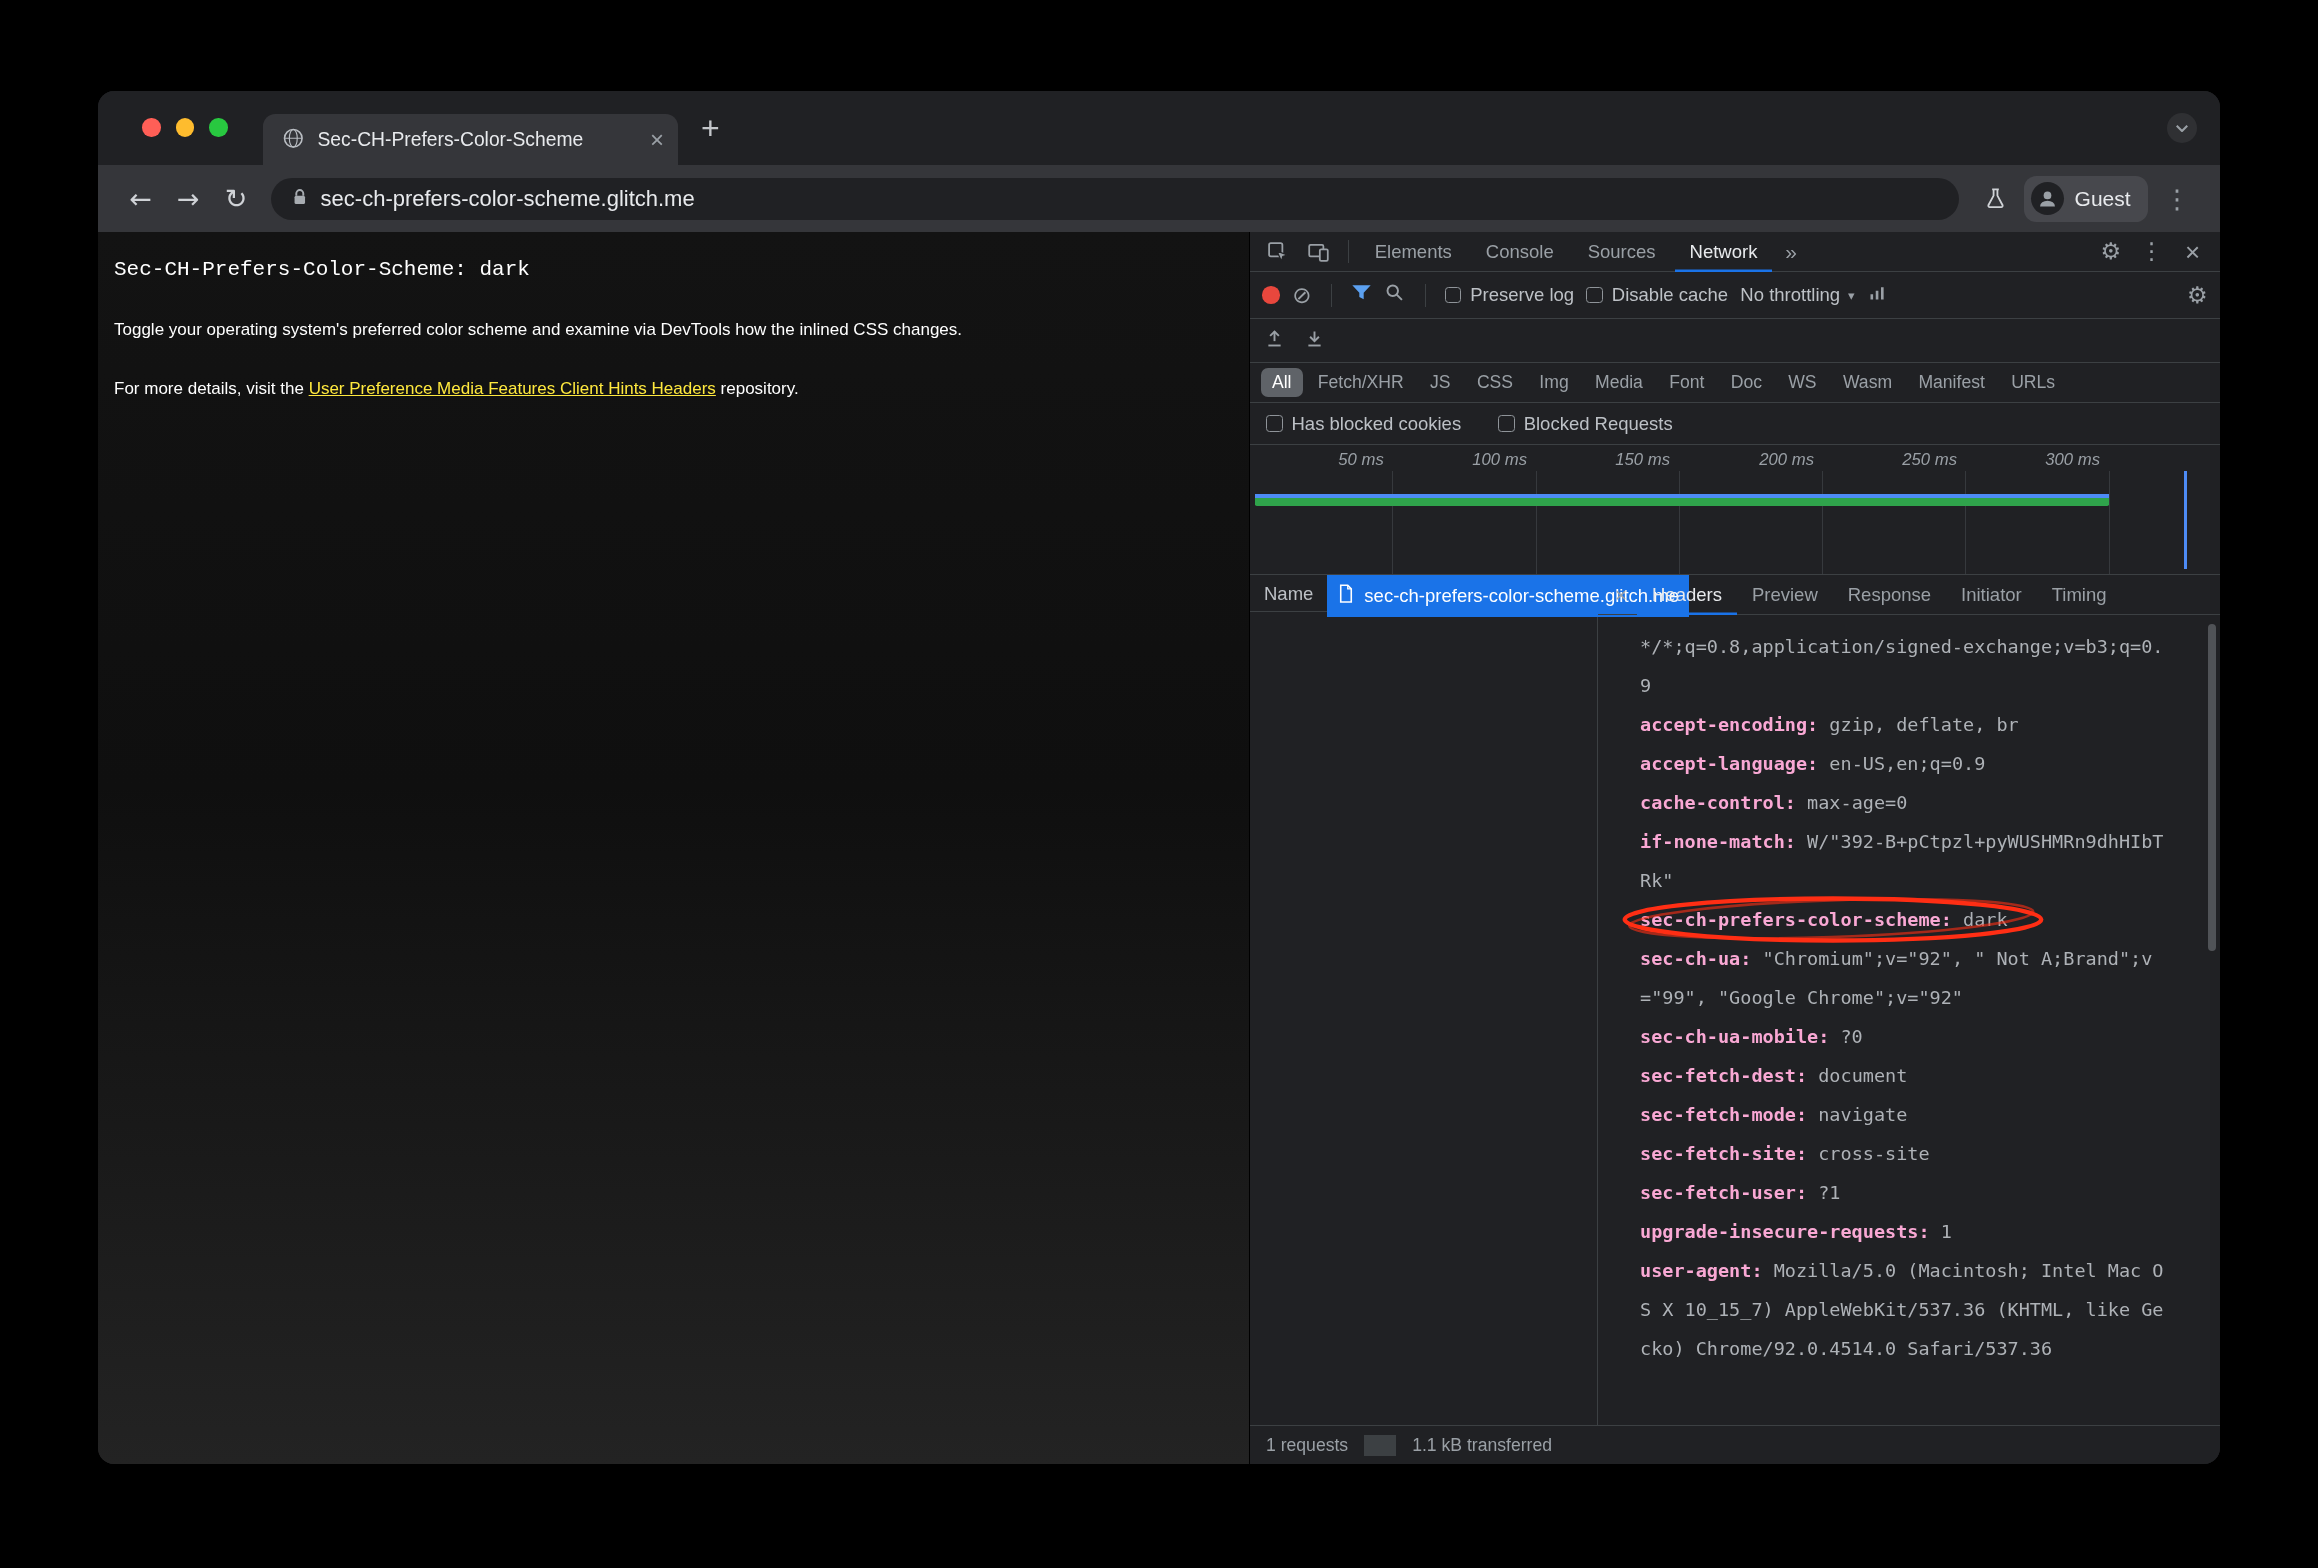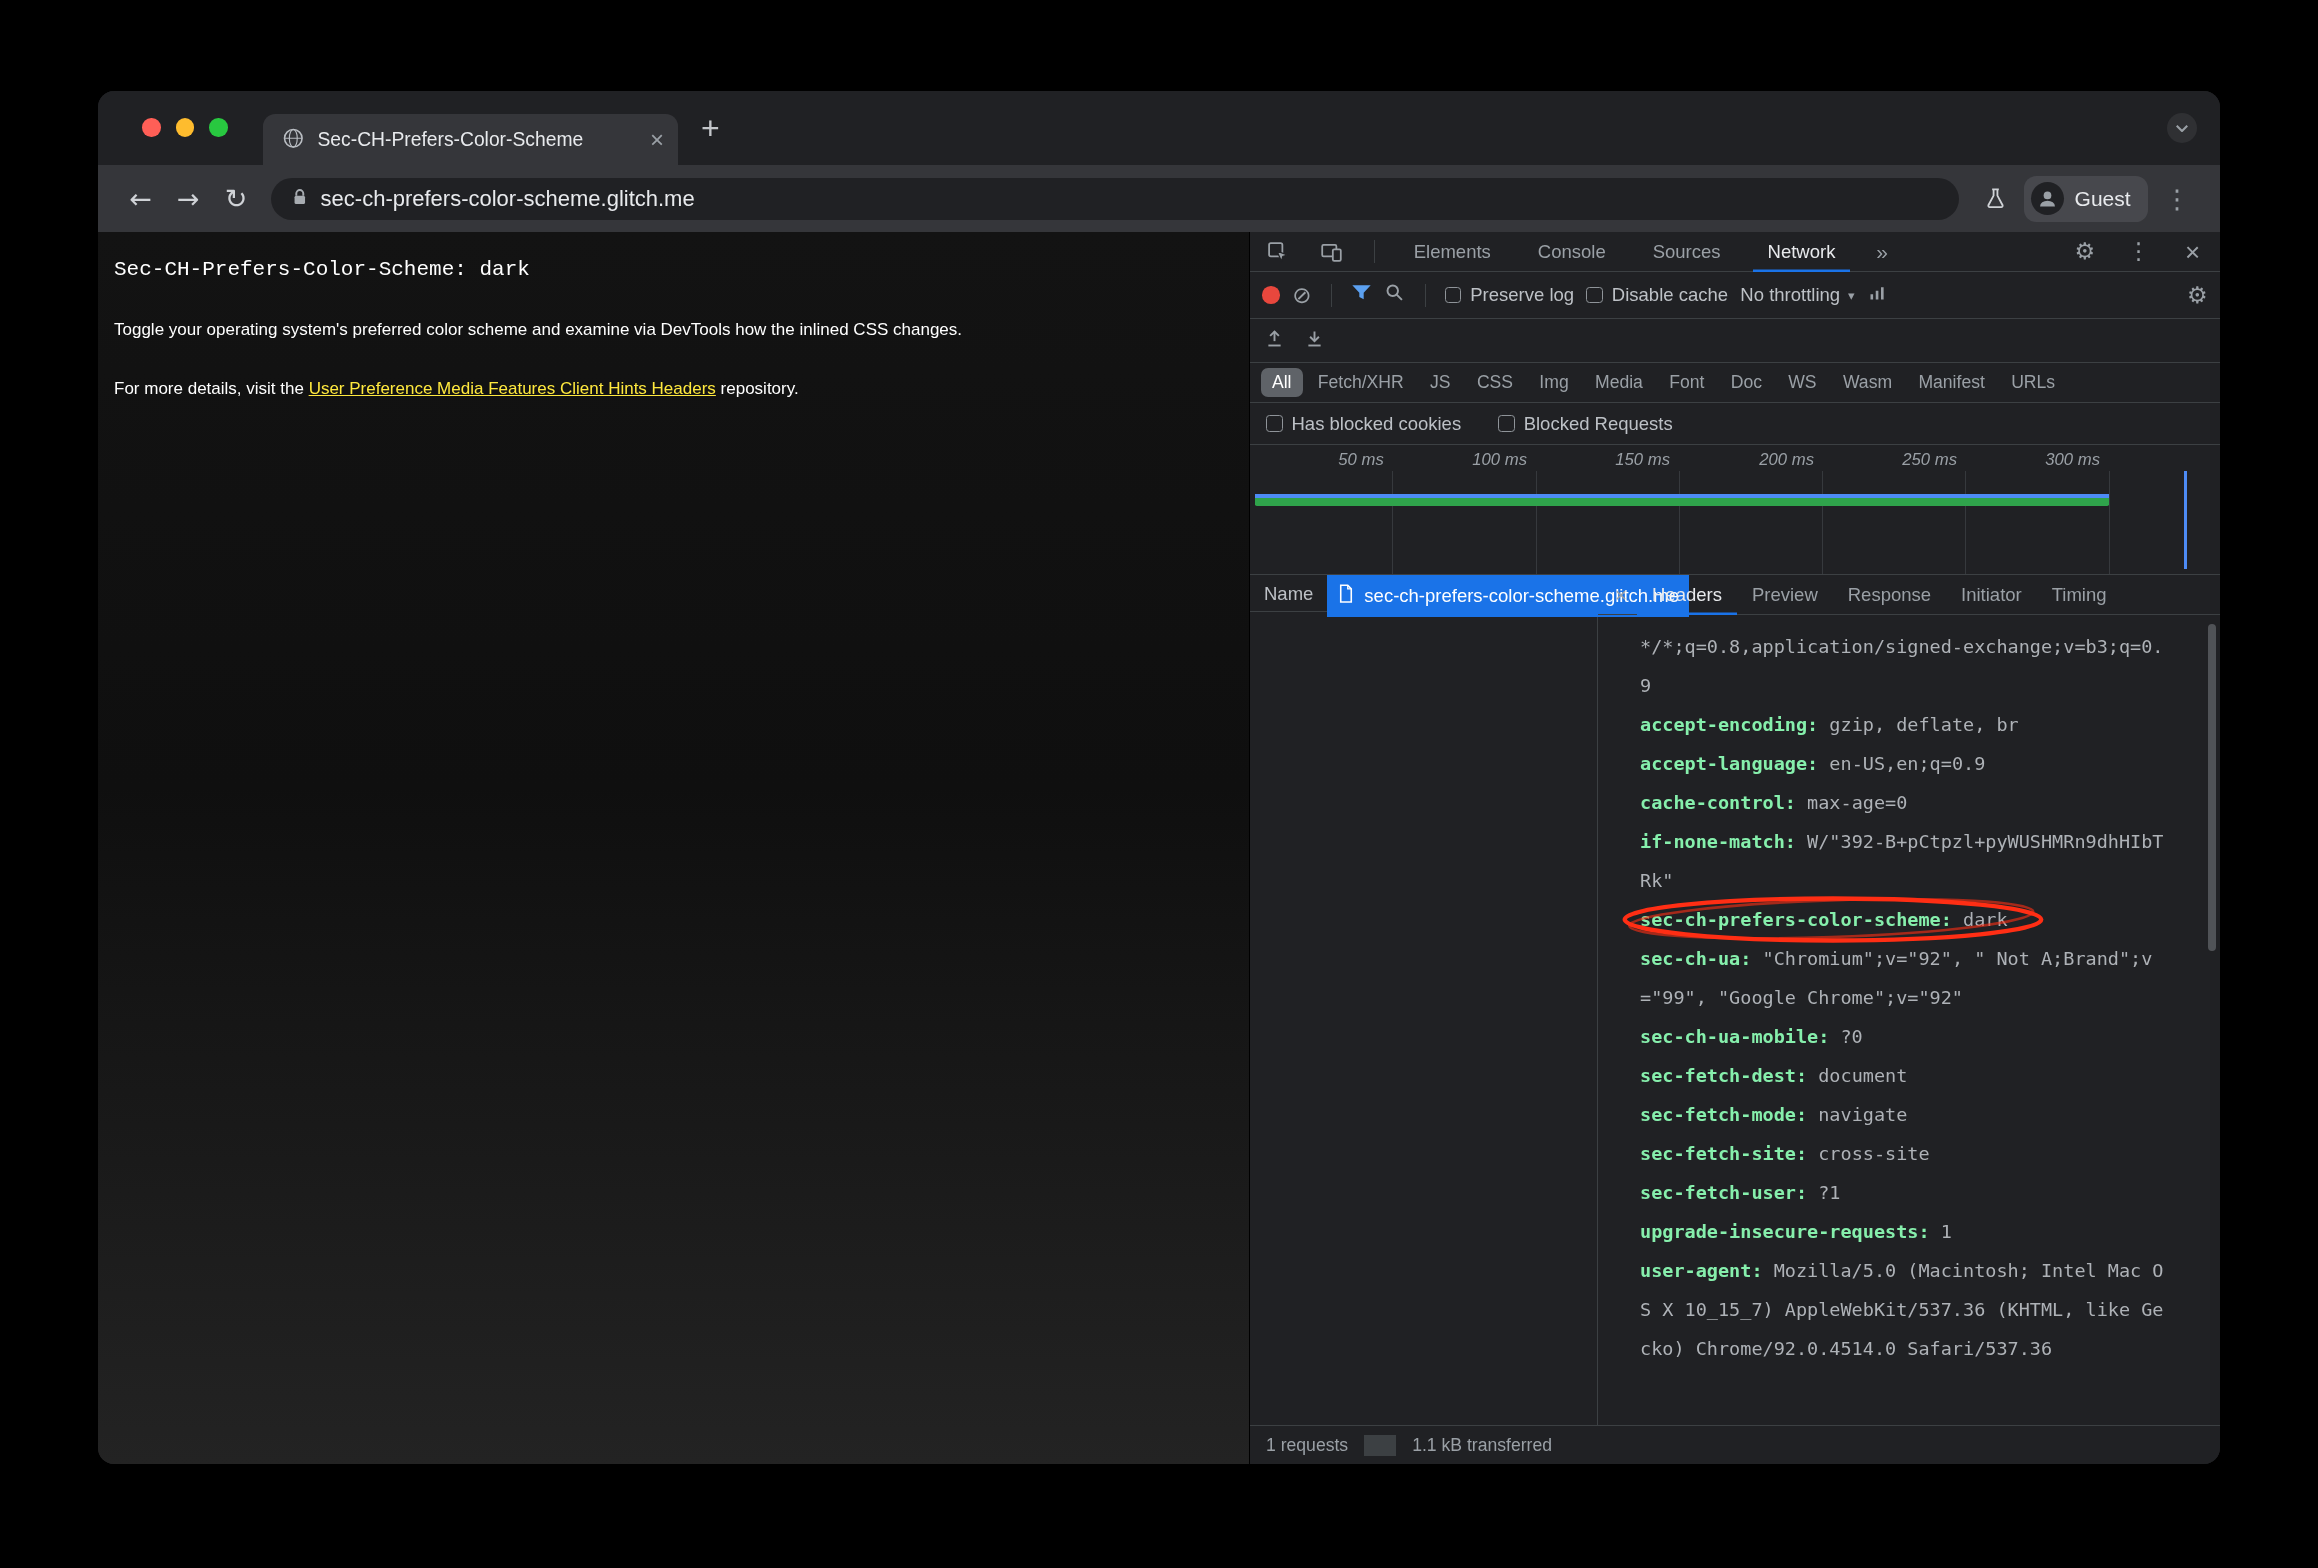--- a/index.html
+++ b/index.html
@@ -45,21 +45,21 @@
   .page { width:1151px; background:linear-gradient(180deg,#131313 0%,#0f0f0f 45%,#232323 100%);
           padding:26px 35px 0 16px; color:#fff; }
   .page-mono { font-family:"Liberation Mono",monospace; font-size:21px; margin-bottom:32px; }
   .page p { font-size:17px; line-height:33px; max-width:1111px; margin-bottom:26px; }
   .page a { color:var(--link_yellow,#ffe93e); text-decoration:underline; }
 
   
   .devtools { flex:1; min-width:0; background:#202124; border-left:0.9px solid #000; color:#9aa0a6;
               font-size:18.5px; display:flex; flex-direction:column; }
   .row { display:flex; align-items:center; border-bottom:0.9px solid #3c4043; flex-shrink:0; }
-  .dt-tabbar { height:40px; padding:0 8.8px; gap:17px; }
+  .dt-tabbar { height:40px; padding:0 8.8px; gap:4px; }
   .icnbtn { width:37px; height:35px; display:grid; place-items:center; }
   .vsep { width:0.9px; height:23px; background:#3c4043; margin:0 7px; flex-shrink:0; }
   .dt-tab { padding:0 15px; height:40px; line-height:40px; color:#9aa0a6; white-space:nowrap; }
   .dt-tab.sel { color:#e8eaed; box-shadow:inset 0 -2.6px 0 var(--accent_blue,#1a73e8); }
   .more { font-size:21px; padding:0 8.8px; }
   .grow { flex:1; }
   .glyph26 { font-size:23px; color:#9aa0a6; font-family:"DejaVu Sans",sans-serif; line-height:1; }
   .glyph30 { font-size:26px; color:#9aa0a6; line-height:1; }
 
   .dt-nettoolbar { height:47px; padding:0 12.3px; gap:12.3px; }
@@ -98,21 +98,21 @@
 
   .detail-pane { flex:1; min-width:0; display:flex; flex-direction:column; }
   .detail-tabs { height:40px; border-bottom:0.9px solid #3c4043; display:flex; align-items:center;
                  padding:0 7px; flex-shrink:0; }
   .dclose { width:32px; height:40px; display:grid; place-items:center; font-size:21px; color:#9aa0a6; }
   .detail-tab { padding:0 15px; height:40px; line-height:40px; white-space:nowrap; }
   .detail-tab.sel { color:#e8eaed; box-shadow:inset 0 -2.6px 0 var(--accent_blue,#1a73e8); }
   .detail-body { position:relative; flex:1; overflow:hidden; padding:12.3px 0 0 42px;
                  font-family:"DejaVu Sans Mono",monospace; font-size:18.5px; line-height:39px; }
   .hdr-entry { width:528px; word-break:break-all; }
-  .hn { font-weight:bold; color:#86efac; }
+  .hn { font-weight:bold; color:#f9a8d4; }
   .hv { color:#aeb2b7; }
   .hdr-entry.circled { position:relative; }
   .ellipse { position:absolute; left:-23px; top:-5.3px; width:432px; height:49px; pointer-events:none; }
   .scroll-thumb { position:absolute; right:4.4px; top:8.8px; width:8px; height:327px; border-radius:4.4px;
                   background:#505357; }
 
   .dt-status { height:39px; border-top:0.9px solid #3c4043; display:flex; align-items:center;
                font-size:17.6px; color:#9aa0a6; flex-shrink:0; }
   .dt-status span { padding:0 16px; }
   .sdiv { width:0.9px; height:21px; background:#3c4043; }

